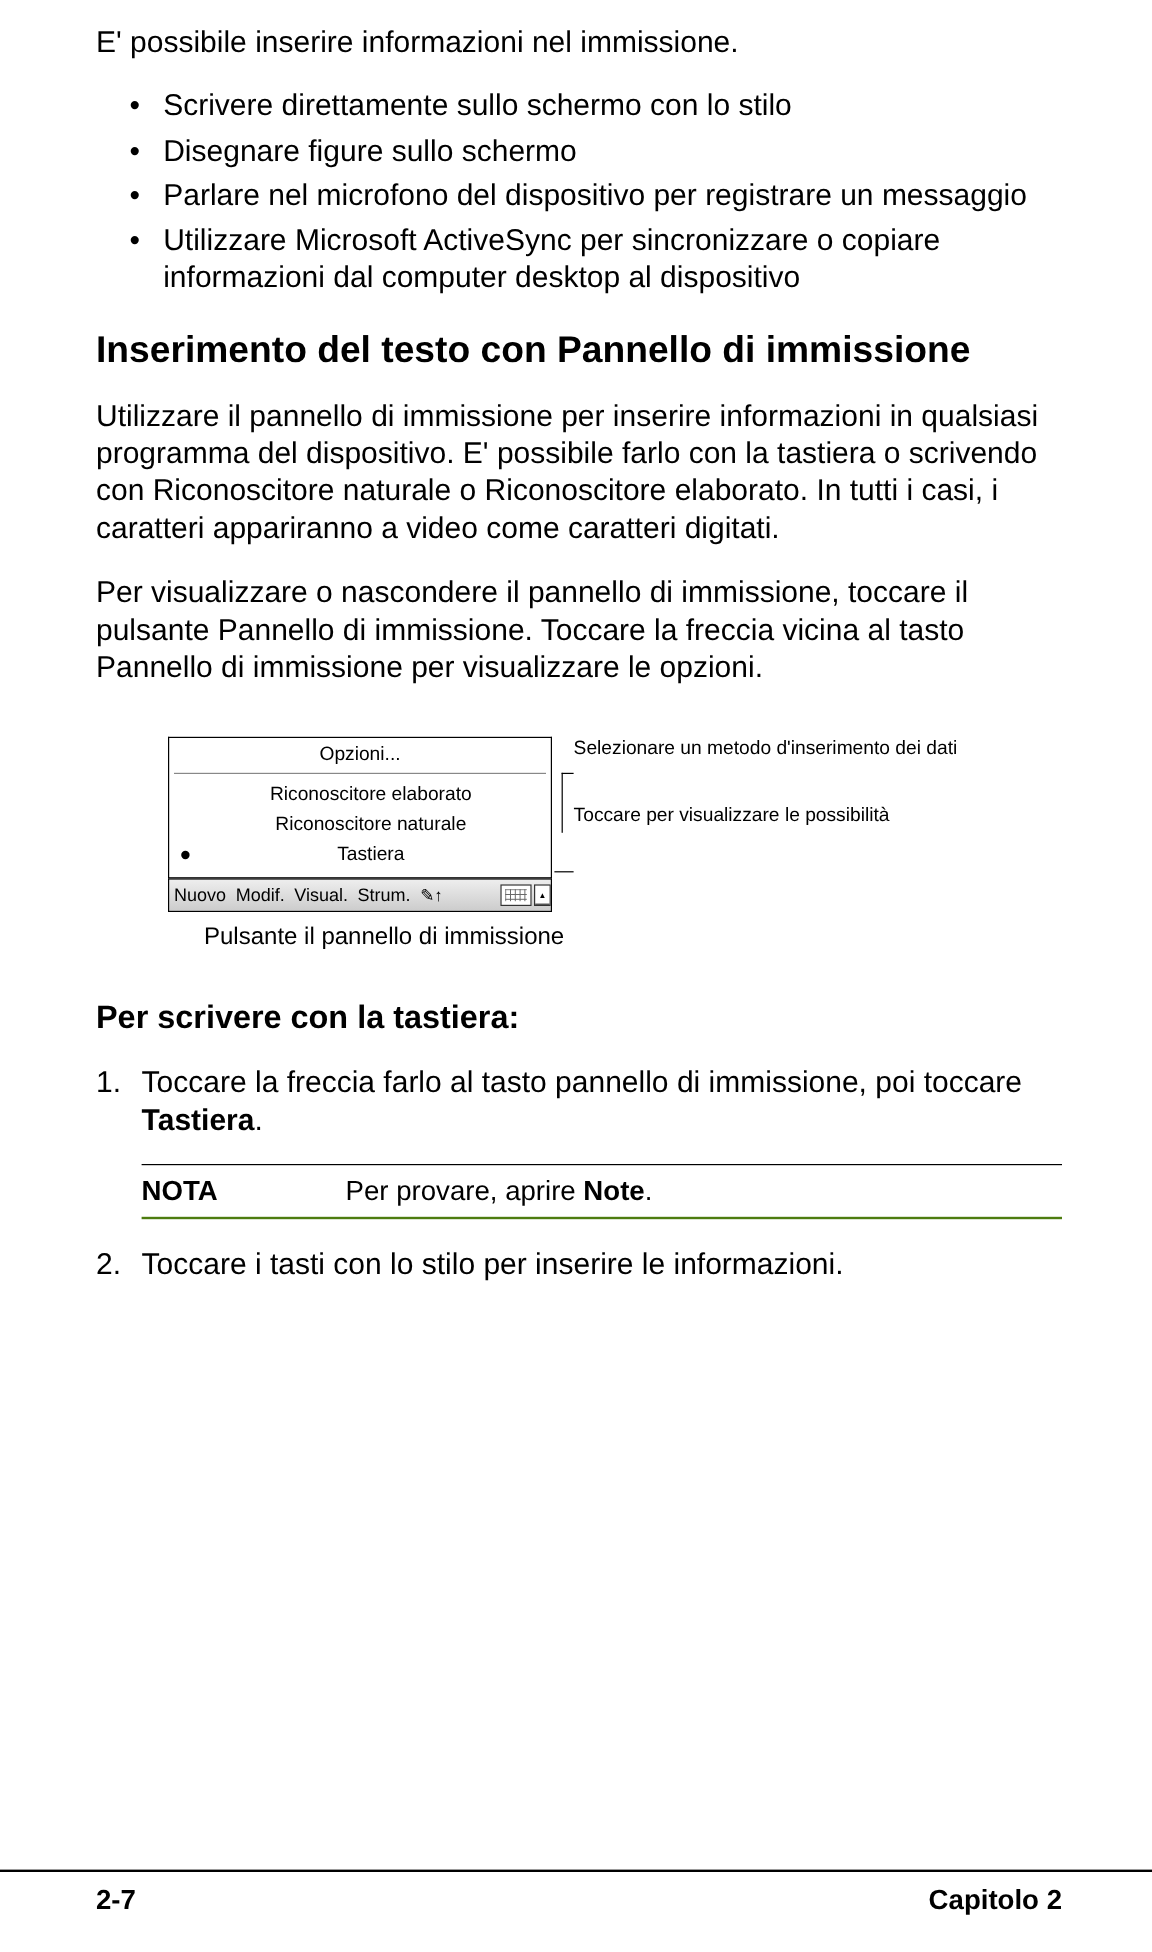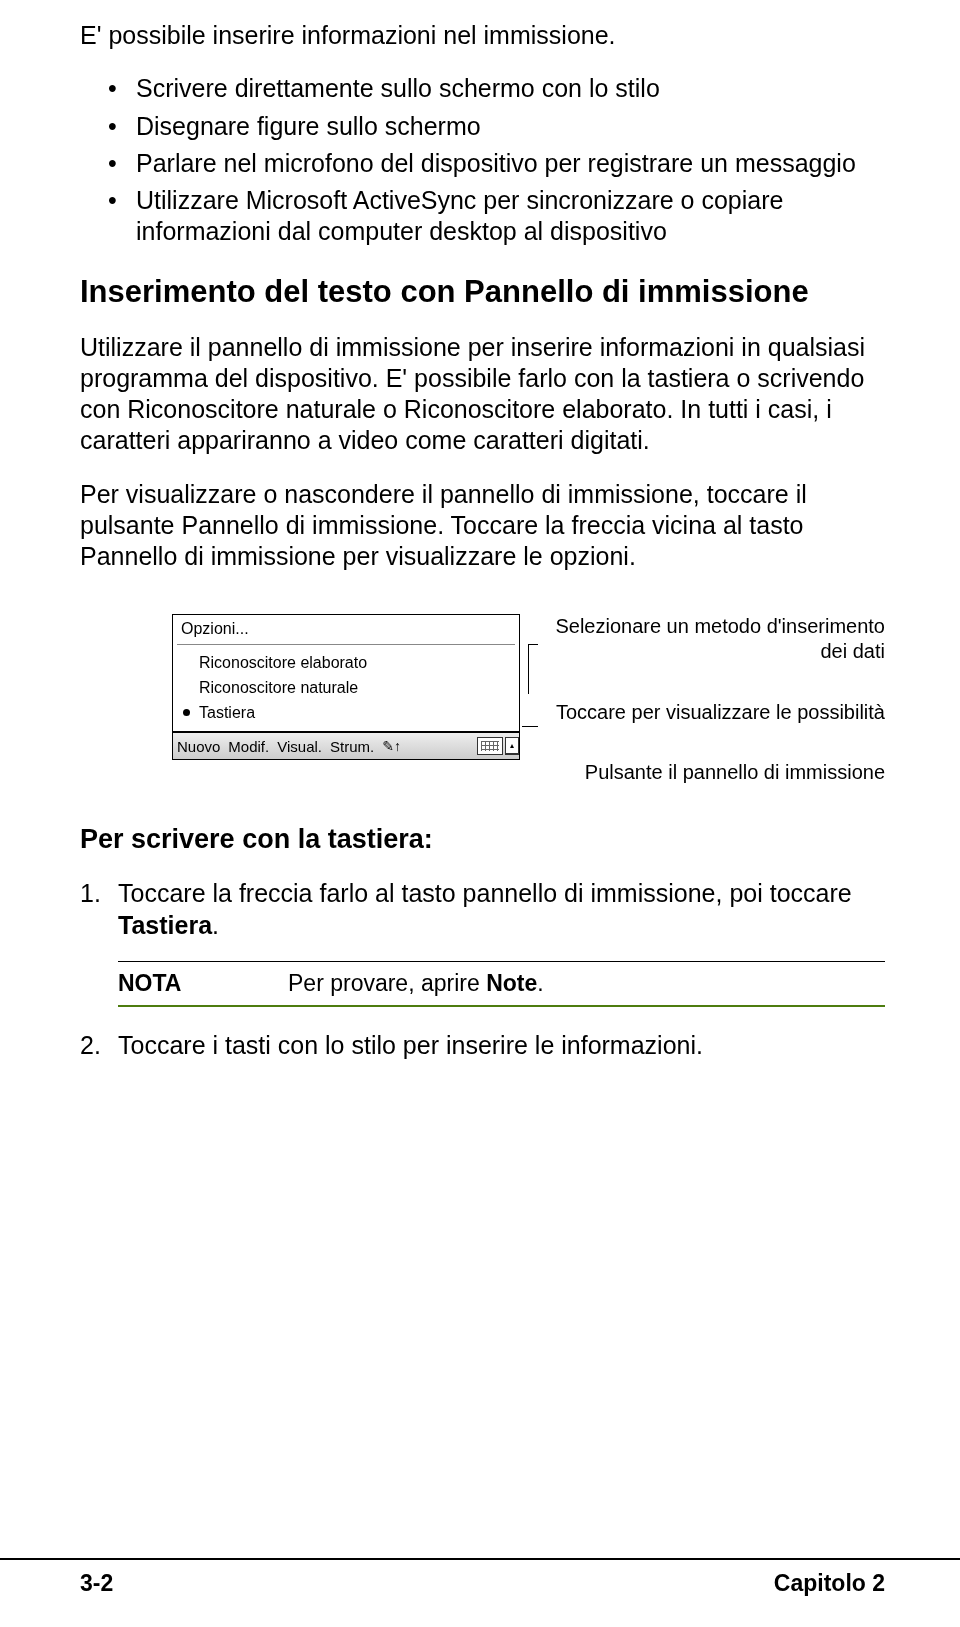--- a/index.html
+++ b/index.html
@@ -11,42 +11,42 @@
 
   ul.bullets { list-style: none; padding-left: 28px; margin-bottom: 26px; }
   ul.bullets li { font-size: 25px; line-height: 1.25; margin-bottom: 6px; position: relative; padding-left: 28px; }
   ul.bullets li::before { content: "•"; position: absolute; left: 0; top: 0; }
 
   h2 { font-size: 31px; font-weight: bold; margin-bottom: 22px; }
   .para { font-size: 25px; line-height: 1.25; margin-bottom: 22px; }
 
   .figure-wrap { margin: 42px 0 40px 0; }
   .figure-inner { display: flex; align-items: flex-start; }
-  .shot { width: 348px; margin-left: 92px; }
+  .shot { width: 320px; margin-left: 60px; text-align: center; }
   .shot .menu-top { border: 1px solid #000; border-bottom: none; background: #fff; padding: 2px 4px 0 4px; }
   .shot .menu-top .rule { border-bottom: 1px solid #888; margin-top: 2px; }
   .shot .opts { border: 1px solid #000; border-top: none; padding: 6px 4px 6px 4px; background: #fff; }
   .mi { font-family: "Segoe UI", Arial, sans-serif; font-size: 16px; padding: 2px 4px 2px 22px; position: relative; line-height: 1.3; }
   .mi.first { padding-left: 4px; }
   .mi .dot { position: absolute; left: 6px; top: 8px; width: 7px; height: 7px; background: #000; border-radius: 50%; }
   .taskbar { display: flex; align-items: center; border: 1px solid #000; background: linear-gradient(#eee, #ccc); height: 28px; font-family: "Segoe UI", Arial, sans-serif; font-size: 15px; }
   .taskbar .tb-item { padding: 0 4px; white-space: nowrap; }
   .taskbar .spacer { flex: 1; }
   .taskbar .stylus-icon { font-size: 14px; padding: 0 4px; }
   .taskbar .kbd { width: 26px; height: 18px; border: 1px solid #333; background: #fff; margin-right: 2px; display: flex; align-items: center; justify-content: center; }
   .taskbar .kbd .grid { width: 18px; height: 10px; background-image: linear-gradient(#666 1px, transparent 1px), linear-gradient(90deg, #666 1px, transparent 1px); background-size: 4px 4px; }
   .taskbar .arrowcol { width: 14px; height: 18px; border: 1px solid #333; background: #fff; display: flex; flex-direction: column; }
   .taskbar .arrowcol .half { flex: 1; display: flex; align-items: center; justify-content: center; font-size: 8px; line-height: 1; }
   .taskbar .arrowcol .half.top { border-bottom: 1px solid #333; }
 
   .callouts { margin-left: 18px; flex: 1; }
-  .callouts .c { font-size: 20px; line-height: 1.25; margin-bottom: 36px; text-align: right; }
+  .callouts .c { font-size: 16px; line-height: 1.25; margin-bottom: 36px; }
   .callouts .c2 { margin-top: 12px; }
 
-  .shot-caption { font-size: 20px; text-align: right; margin-left: 90px; }
+  .shot-caption { font-size: 20px; margin-top: 10px; text-align: left; margin-left: 90px; }
 
   
   .leaders { position: relative; width: 0; }
   .leader { position: absolute; border-top: 1px solid #000; height: 1px; }
   .vlead { position: absolute; border-left: 1px solid #000; width: 1px; }
 
   h3 { font-size: 27px; font-weight: bold; margin-bottom: 22px; }
 
   ol.steps { list-style: none; padding-left: 0; }
   ol.steps > li { font-size: 25px; line-height: 1.28; margin-bottom: 20px; padding-left: 38px; position: relative; }
@@ -138,17 +138,17 @@
   </div>
 
   <ol class="steps" start="2">
     <li>
       <span class="num">2.</span>
       <span>Toccare i tasti con lo stilo per inserire le informazioni.</span>
     </li>
   </ol>
 
   <div class="footer">
-    <span>3-2</span>
+    <span>2-7</span>
     <span>Capitolo 2</span>
   </div>
 
 </div>
 
 </body></html>

